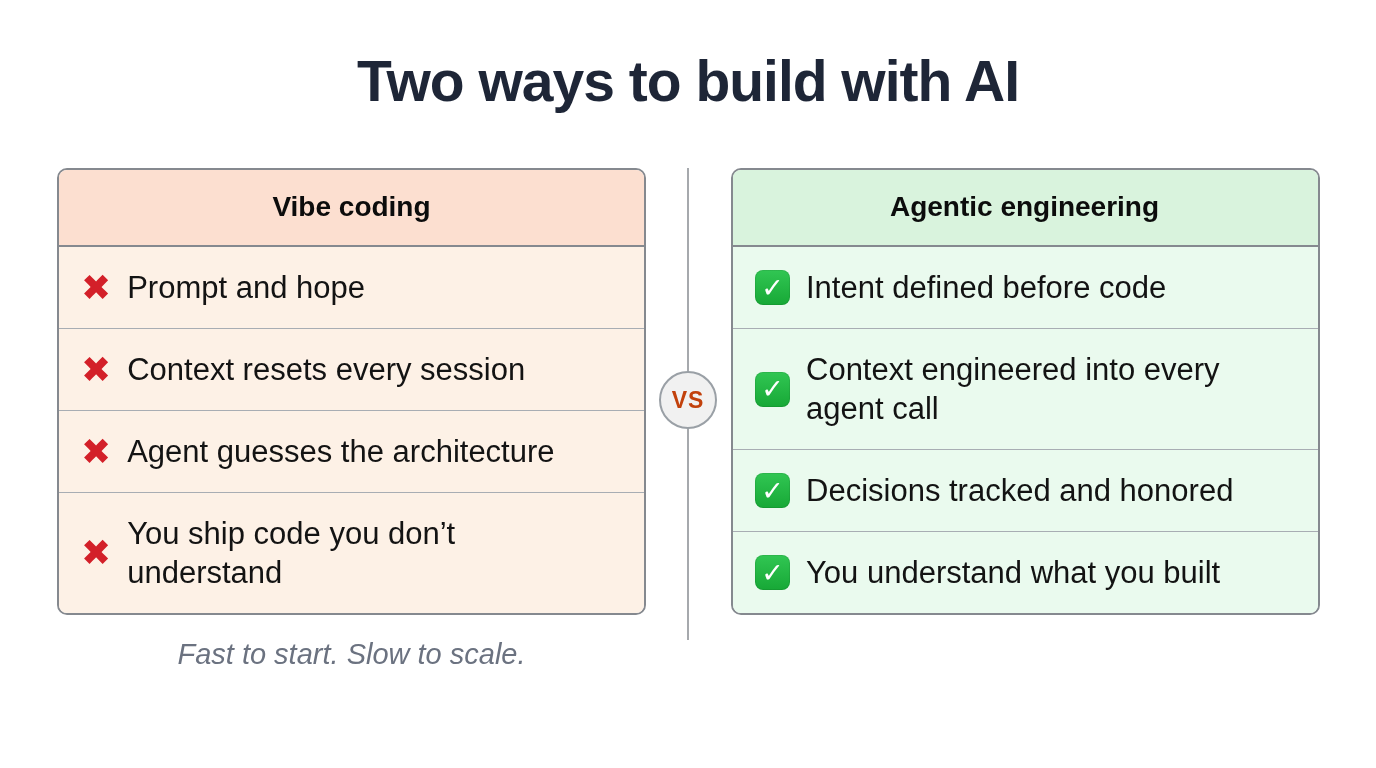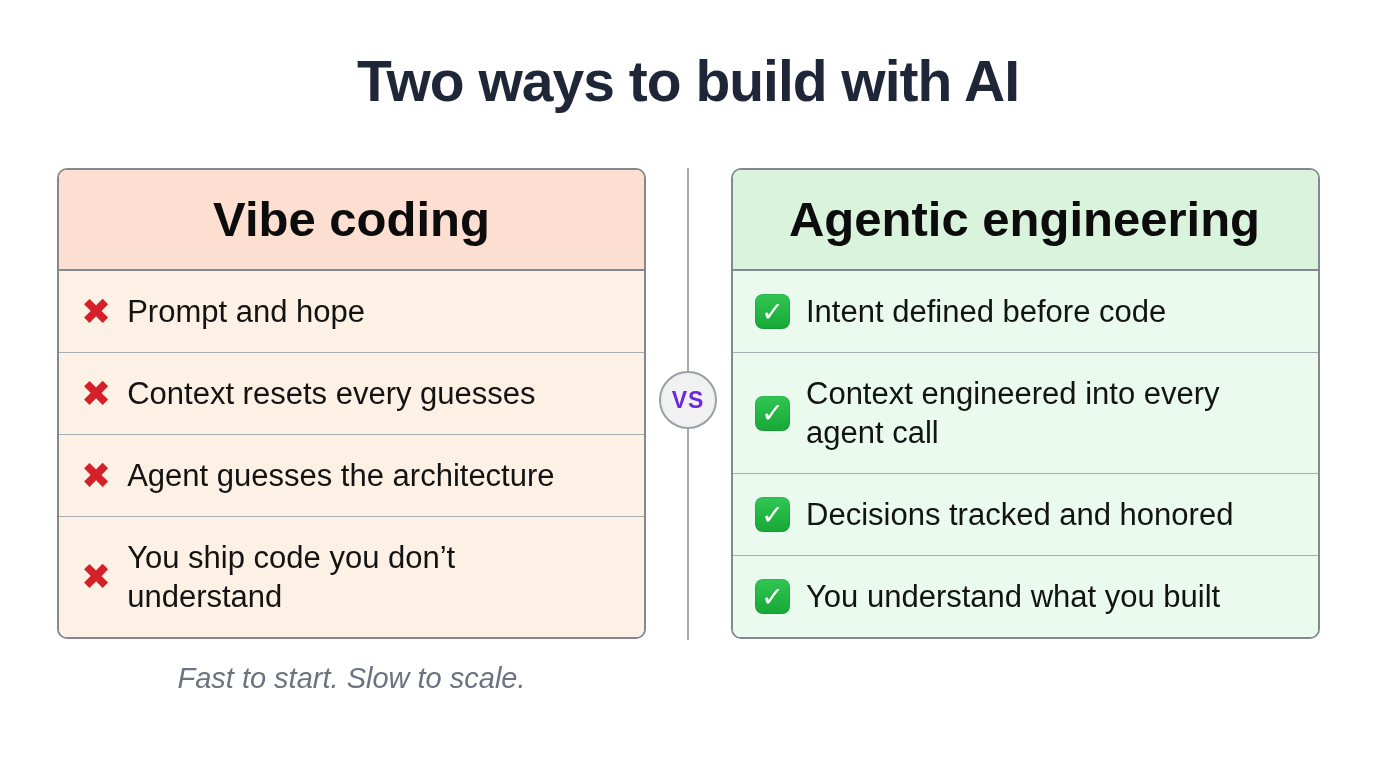--- a/index.html
+++ b/index.html
@@ -27,21 +27,21 @@
   .col { flex: 1; min-width: 0; }
 
   .card {
     border: 2px solid #85898f;
     border-radius: 10px;
     overflow: hidden;
     background: #fff;
   }
   .card-header {
     text-align: center;
-    font-size: 49px; font-weight: 800; color: #0c0c0c;
+    font-size: 28px; font-weight: 800; color: #0c0c0c;
     padding: 21px 10px 22px;
     border-bottom: 2px solid #85898f;
   }
   .card.bad  .card-header { background: #fcdfd0; }
   .card.good .card-header { background: #d9f3dd; padding-left: 8px; }
   .card.bad  .row { background: #fdf1e6; }
   .card.good .row { background: #eafaee; }
 
   .row {
     display: flex; align-items: center;
@@ -90,21 +90,21 @@
   }
   .vs-badge {
     position: absolute;
     left: 659px; top: 371px;
     width: 54px; height: 54px;
     border-radius: 50%;
     background: #f1f1f1;
     border: 2px solid #9aa0a6;
     display: flex; align-items: center; justify-content: center;
     font-size: 23px; font-weight: 600; letter-spacing: 1px;
-    color: #6d28d9;
+    color: #c2410c;
   }
 
   
   .footer-bar {
     position: absolute;
     left: 60px; right: 58px; bottom: 0;
     height: 68px;
     background: #d9dcdf;
     border-radius: 10px 10px 0 0;
     display: flex; align-items: center; justify-content: center;
@@ -126,21 +126,21 @@
 
     <div class="col">
       <div class="card bad">
         <div class="card-header">Vibe coding</div>
         <div class="row">
           <span class="x-icon">✖</span>
           <span class="row-text">Prompt and hope</span>
         </div>
         <div class="row">
           <span class="x-icon">✖</span>
-          <span class="row-text">Context resets every guesses</span>
+          <span class="row-text">Context resets every session</span>
         </div>
         <div class="row">
           <span class="x-icon">✖</span>
           <span class="row-text">Agent guesses the architecture</span>
         </div>
         <div class="row">
           <span class="x-icon">✖</span>
           <span class="row-text">You ship code you don’t
 understand</span>
         </div>

